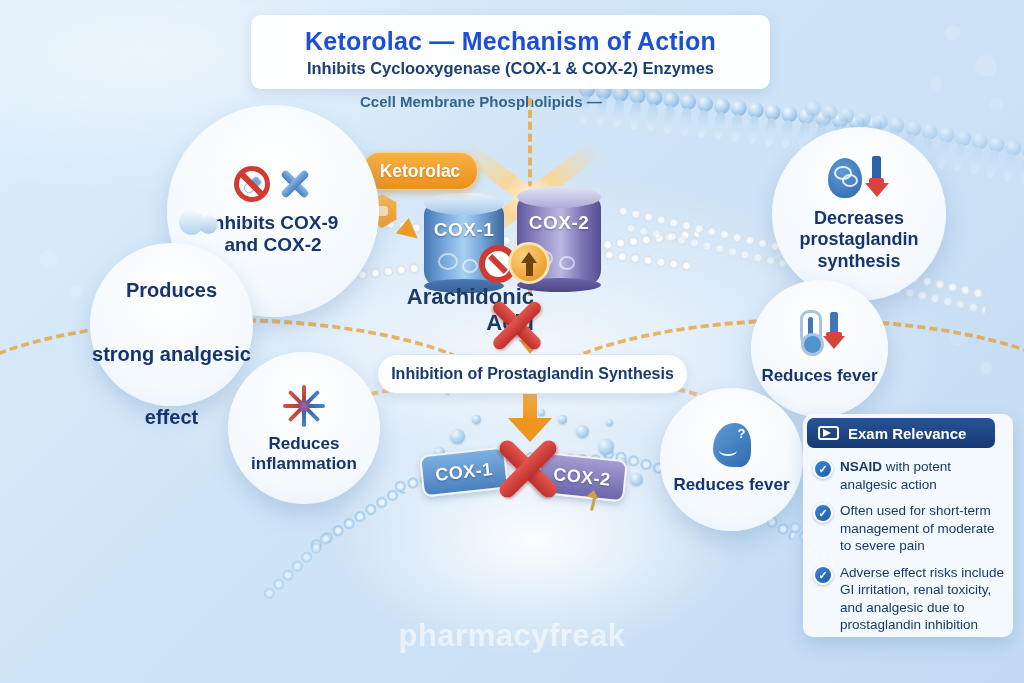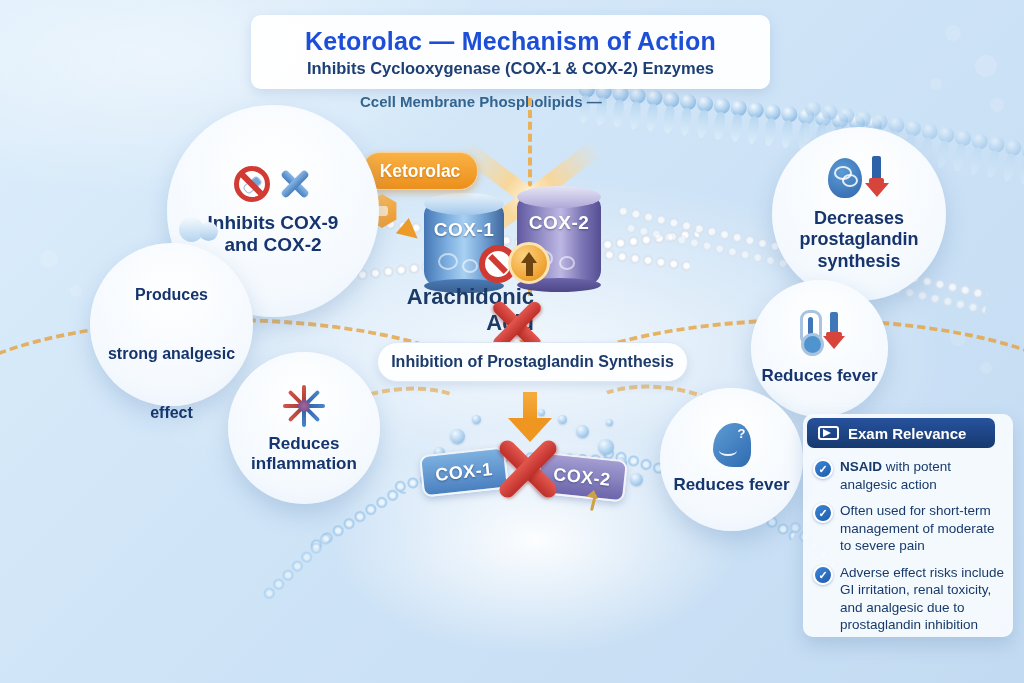--- a/index.html
+++ b/index.html
@@ -76,21 +76,21 @@
     border-left:8px solid transparent;border-right:8px solid transparent;border-bottom:11px solid #6e4510;}
 
   
   .glowx i{position:absolute;left:0;top:50%;width:100%;height:18px;margin-top:-9px;border-radius:9px;
     background:linear-gradient(90deg,rgba(247,197,114,0),rgba(250,214,150,.95) 35%,#fff4da 50%,rgba(250,214,150,.95) 65%,rgba(247,197,114,0));
     filter:blur(.6px);}
   .glowx i:first-child{transform:rotate(37deg);}
   .glowx i:last-child{transform:rotate(-37deg);}
 
   
-  .pillbox{left:377px;top:342px;width:309px;height:38px;background:#fdfeff;border:1.5px solid #dde8f4;
+  .pillbox{left:377px;top:354px;width:309px;height:38px;background:#fdfeff;border:1.5px solid #dde8f4;
     border-radius:20px;box-shadow:0 4px 10px rgba(120,150,195,.22);display:flex;align-items:center;
     justify-content:center;font-size:16px;font-weight:800;color:#1c3a6b;z-index:4;}
 
   
   .tag{height:38px;border-radius:9px;border:2px solid rgba(255,255,255,.9);display:flex;align-items:center;
     justify-content:center;color:#fff;font-weight:800;font-size:18px;letter-spacing:.5px;
     text-shadow:0 1px 2px rgba(20,40,80,.45);box-shadow:0 3px 7px rgba(90,120,170,.35);z-index:4;}
   .tag.blue{background:linear-gradient(180deg,#7cb0e0,#4b80c0);}
   .tag.purple{background:linear-gradient(180deg,#a39dd2,#6c66ab);}
 
@@ -319,21 +319,21 @@
       <span class="nopill" style="position:relative;"></span>
       <span class="xbones">
           <i></i>
           <i></i>
         </span>
     </div>
     <div class="ln">Inhibits COX-9</div>
     <div class="ln">and COX-2</div>
   </div>
 
-  <div class="abs bub" style="left:90px;top:243px;width:163px;height:163px;font-size:16px;gap:40px;">
+  <div class="abs bub" style="left:90px;top:243px;width:163px;height:163px;font-size:20px;gap:40px;">
     <div style="position:relative;margin-bottom:16px;margin-top:4px;"><span class="cloud"></span></div>
     <div class="ln">Produces</div>
     <div class="ln">strong analgesic</div>
     <div class="ln">effect</div>
   </div>
 
   <div class="abs bub" style="left:228px;top:352px;width:152px;height:152px;font-size:17px;">
     <div class="neuron" style="margin-bottom:4px;">
       <i class="r" style="transform:rotate(0deg);"></i>
       <i class="b" style="transform:rotate(45deg);"></i>
@@ -395,14 +395,15 @@
         <span class="chk">✓</span>
         <span><b></b><span>Often used for short-term management of moderate to severe pain</span></span>
       </div>
       <div class="exam-item">
         <span class="chk">✓</span>
         <span><b></b><span>Adverse effect risks include GI irritation, renal toxicity, and analgesic due to prostaglandin inhibition</span></span>
       </div>
     </div>
   </div>
 
+  <div class="abs watermark">pharmacyfreak</div>
 
 </div>
 
 </body></html>

